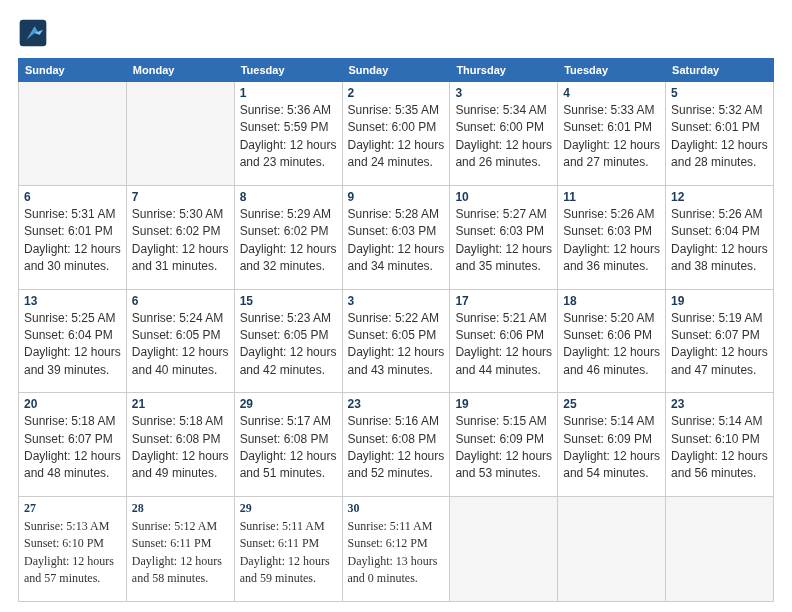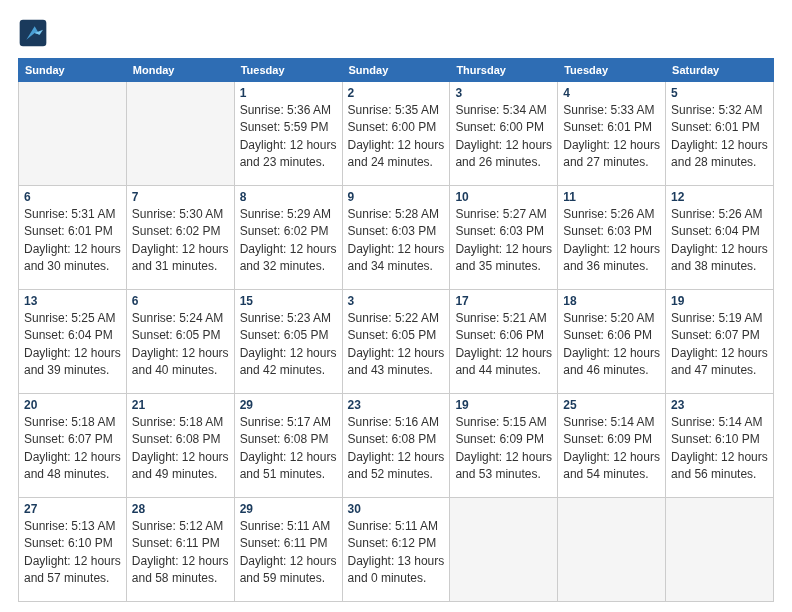--- a/index.html
+++ b/index.html
@@ -82,20 +82,21 @@
       color: #1a3a5c;
       margin-bottom: 2px;
     }
     .day-info {
       font-size: 12px;
       color: #333;
       line-height: 1.45;
     }
     .last-row td {
       height: 70px;
+      font-family: Liberation Serif, serif;
     }
   </style>
 </head>
 <body>
 
 <div class="page">
   <div class="header">
     <div class="logo">
       <svg class="logo-icon" viewBox="0 0 36 36">
         <rect x="2" y="2" width="32" height="32" rx="4" fill="#1a3a5c"></rect>

